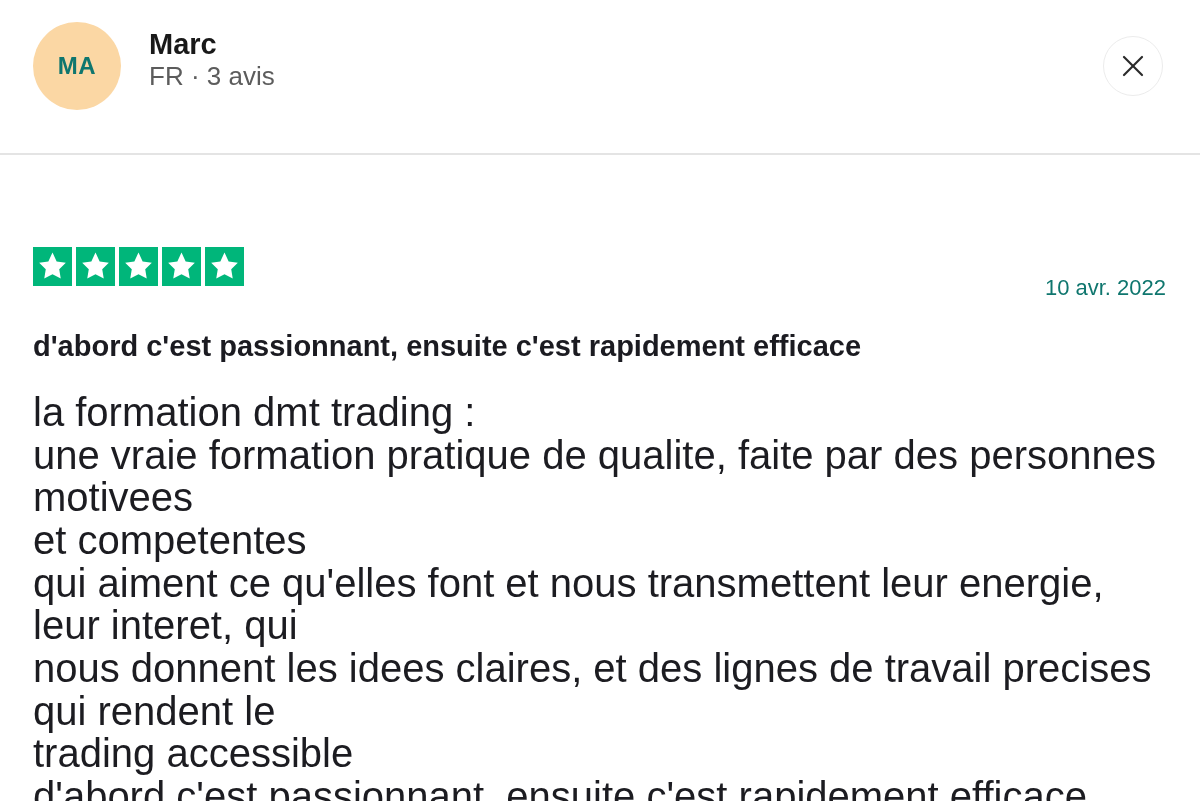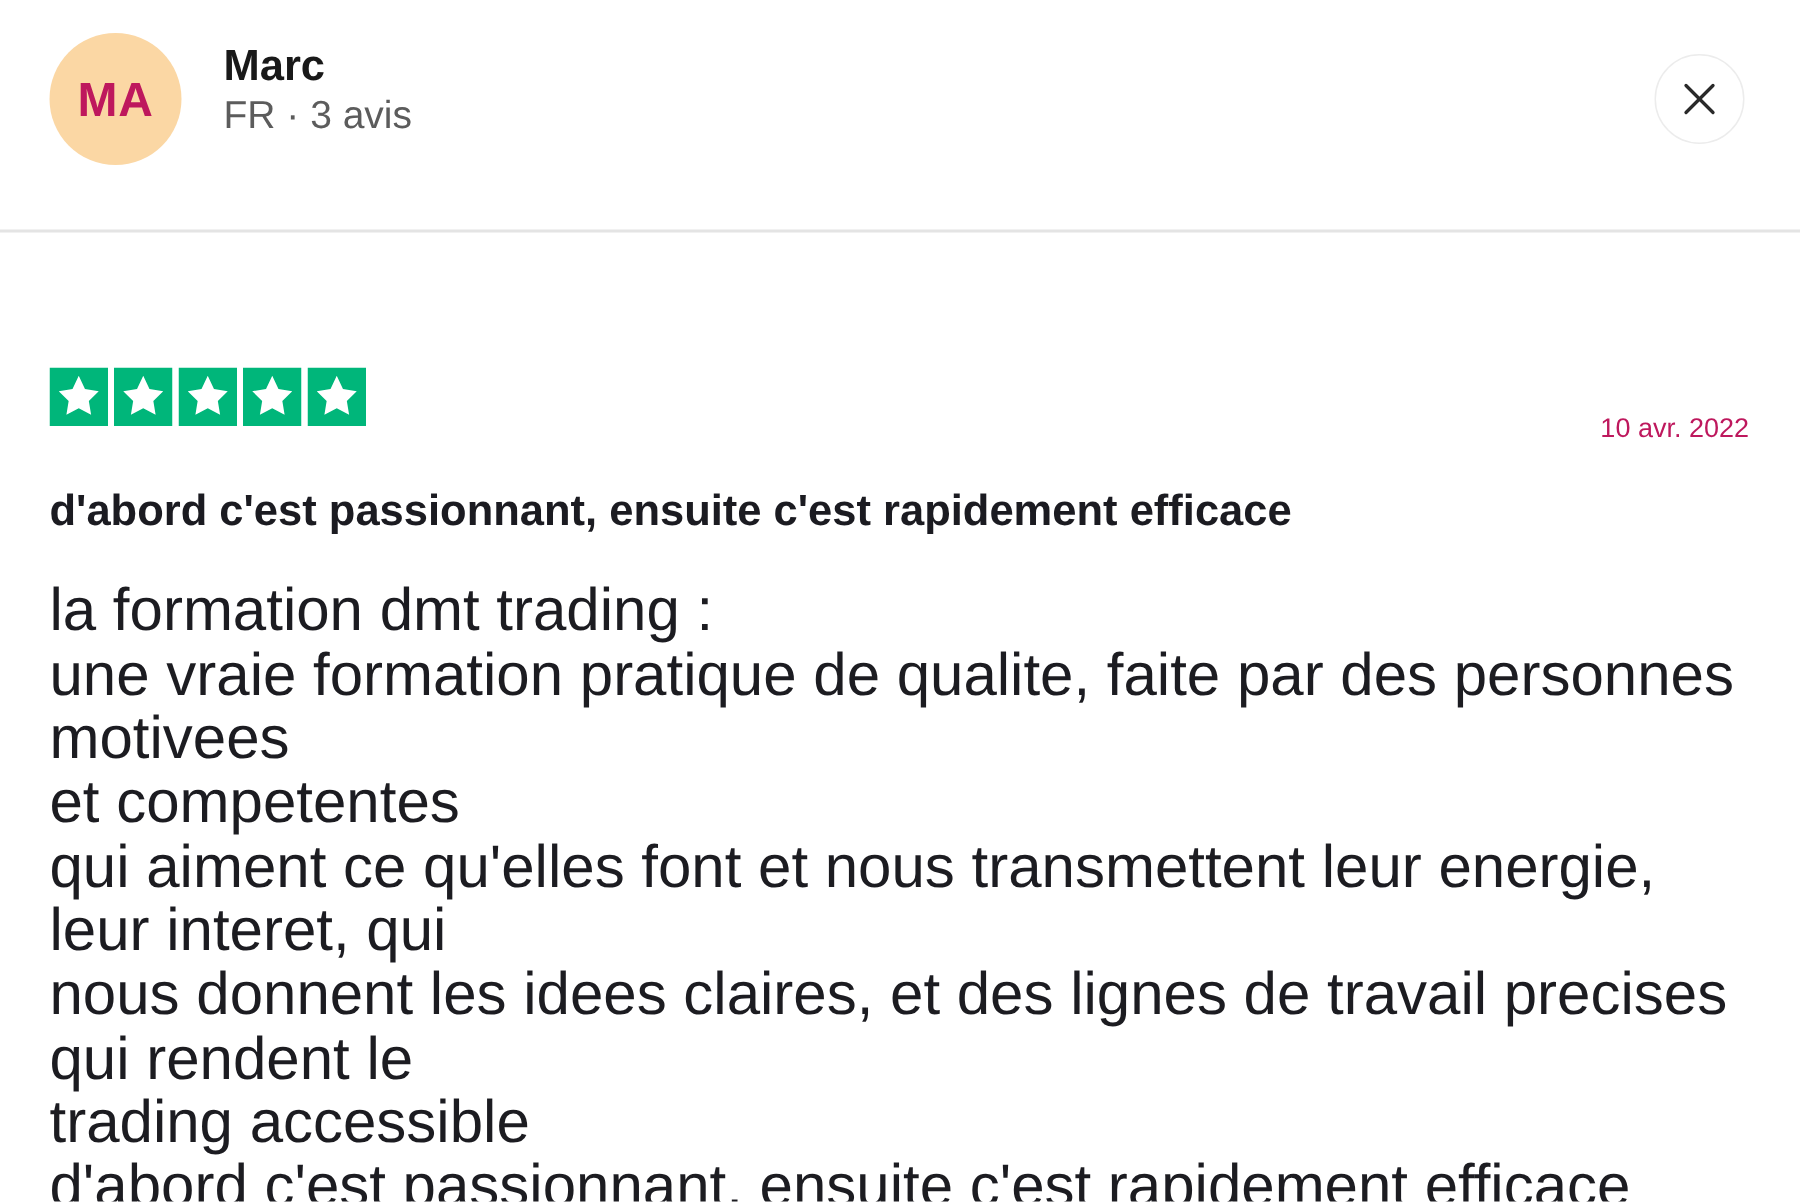--- a/index.html
+++ b/index.html
@@ -23,23 +23,23 @@
     align-items: flex-start;
   }
   .avatar {
     width: 88px;
     height: 88px;
     border-radius: 50%;
     background: #fbd7a4;
     display: flex;
     align-items: center;
     justify-content: center;
-    font-size: 32px;
+    font-size: 24px;
     font-weight: 700;
-    color: #be185d;
+    color: #0f766e;
     letter-spacing: 0.5px;
     flex: 0 0 auto;
   }
   .consumer-info {
     margin-left: 28px;
     padding-top: 7px;
   }
   .consumer-name {
     font-size: 29px;
     font-weight: 700;
@@ -79,22 +79,22 @@
   .stars {
     display: flex;
     gap: 4px;
   }
   .star-cell {
     width: 39px;
     height: 39px;
     display: block;
   }
   .review-date {
-    font-size: 18px;
-    color: #be185d;
+    font-size: 22px;
+    color: #0f766e;
     margin-top: 43px;
   }
   .review-title {
     margin-top: 28px;
     font-size: 29px;
     font-weight: 700;
     color: #1b1b21;
     line-height: 1.2;
   }
   .review-text {

